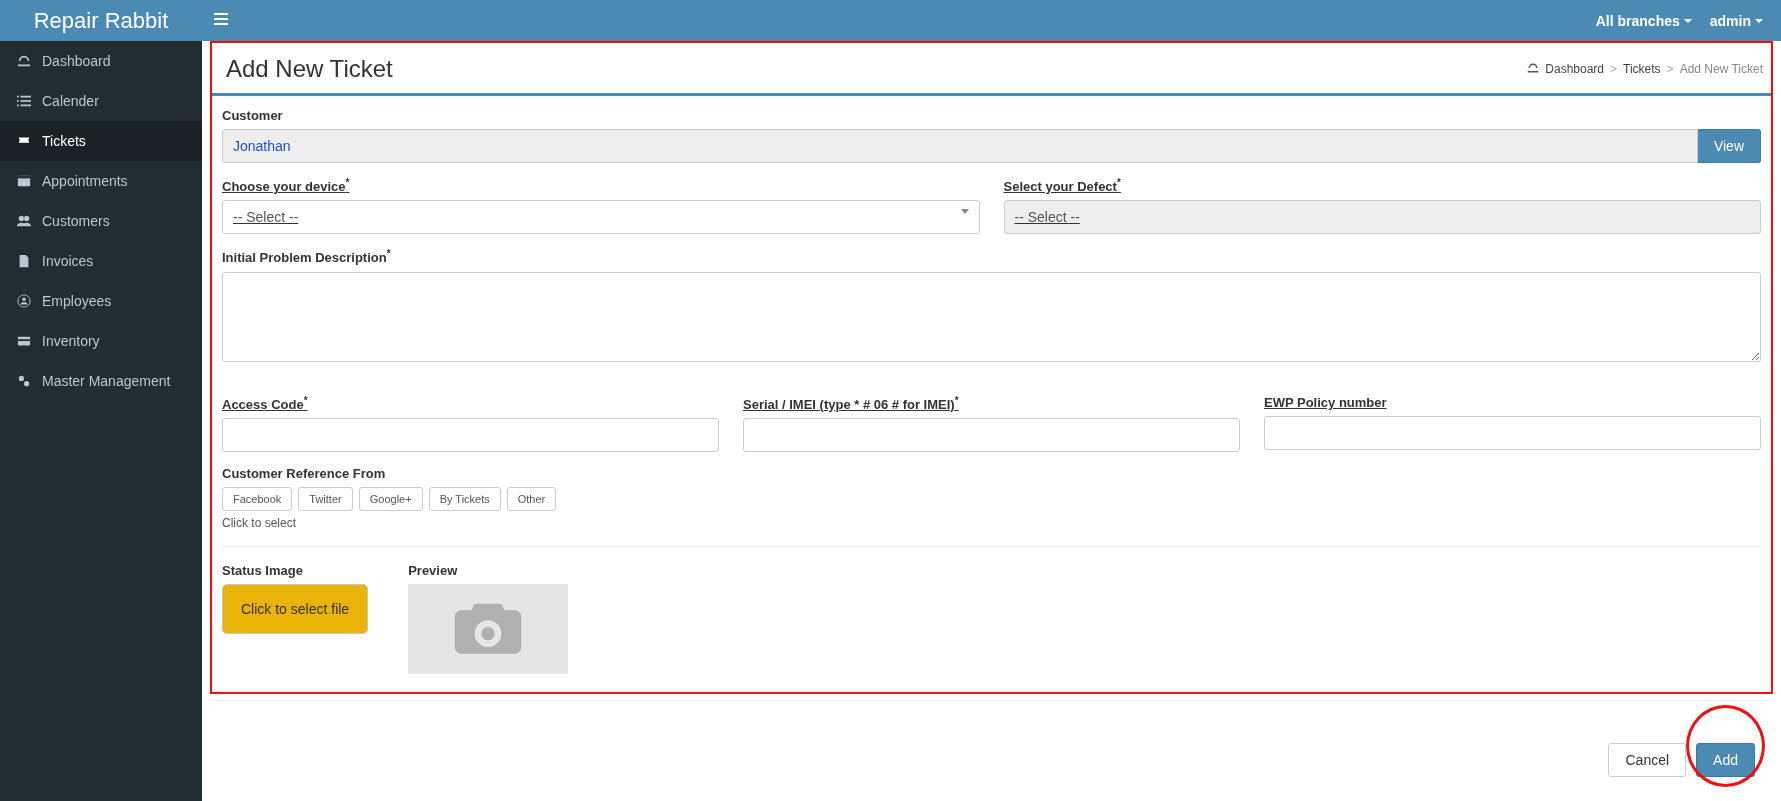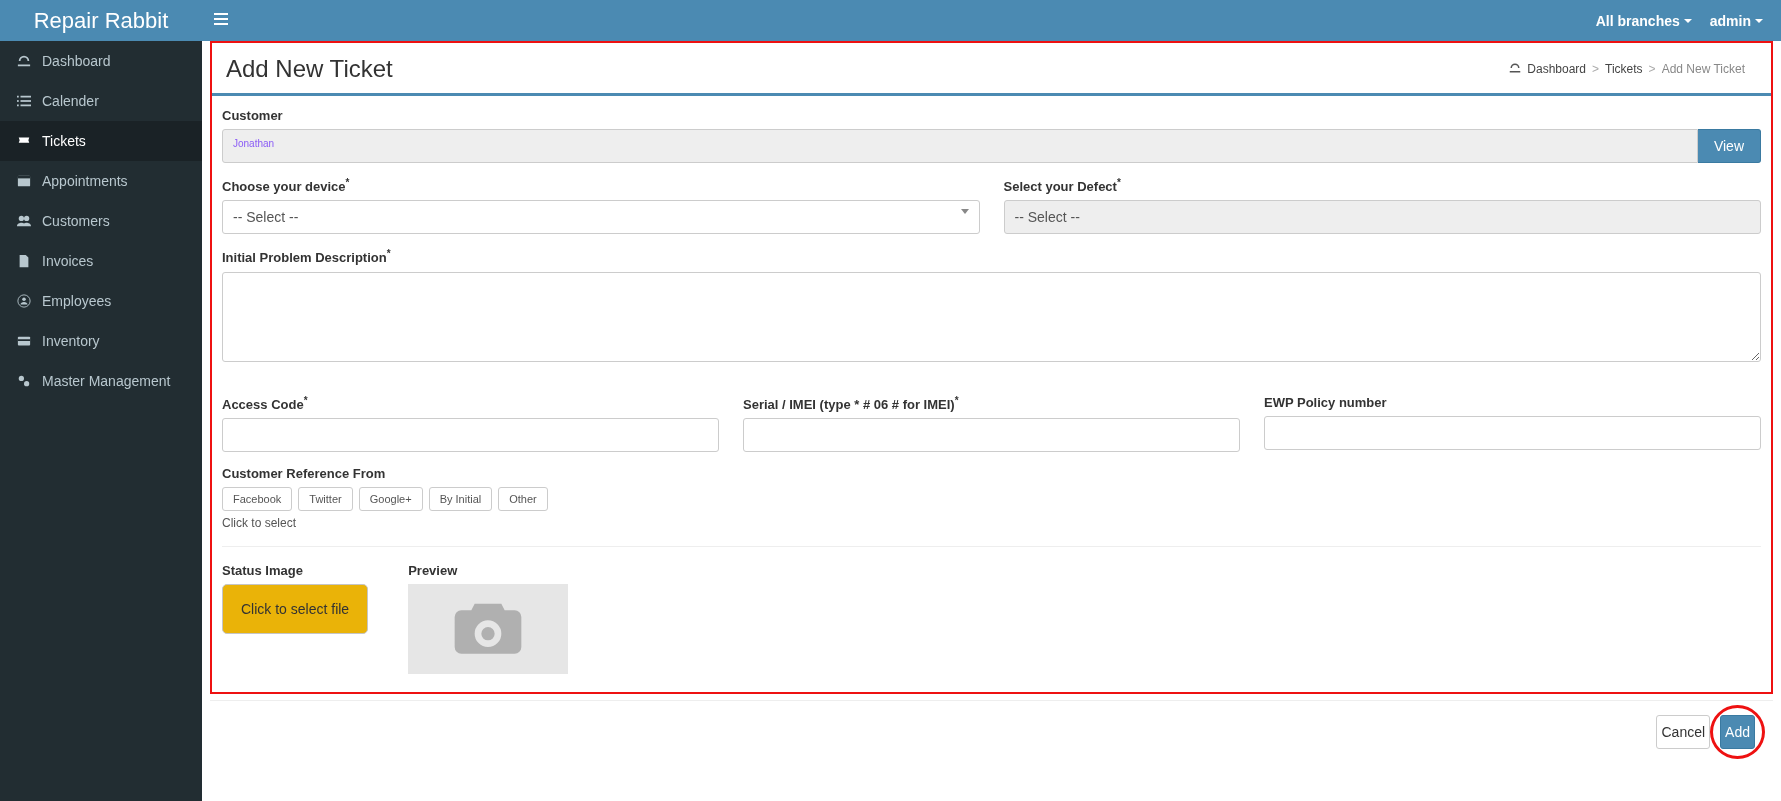--- a/index.html
+++ b/index.html
@@ -16,40 +16,40 @@
 
   
   .sidebar { position: fixed; top: 41px; left: 0; width: 202px; bottom: 0; background: #222d32; color: #b8c7ce; }
   .sidebar ul { list-style: none; }
   .sidebar li { display: flex; align-items: center; gap: 10px; padding: 12px 16px; font-size: 14px; cursor: pointer; }
   .sidebar li.active { background: #1a2226; color: #fff; }
   .sidebar .sicon { width: 16px; display:inline-flex; justify-content:center; }
 
   
   .main { margin-left: 202px; padding: 0; }
-  .page-header { display:flex; align-items:center; padding: 12px 26px 8px 14px; }
+  .page-header { display:flex; align-items:center; padding: 12px 8px 8px 14px; }
   .page-title { font-size: 24px; font-weight: 400; color: #333; }
   .breadcrumbs { margin-left:auto; font-size:12px; color:#777; display:flex; align-items:center; gap:6px; }
   .breadcrumbs a { color:#444; }
   .bc-sep { color:#aaa; }
 
   .highlight-frame { border: 2px solid #e11; margin: 0 8px 6px 8px; padding: 0; }
 
   .form-card { border-top: 3px solid #4b8ab2; background: #fff; padding: 12px 10px 18px 10px; margin-top: 2px; }
 
   label.fld { font-weight: 700; font-size: 13px; display:block; margin-bottom: 6px; color:#333; }
   label.fld .req { color:#333; font-size:10px; vertical-align: super; }
 
   .row { display:flex; gap:24px; margin-bottom: 14px; flex-wrap: wrap; }
-  .col { flex: 1 1 0; min-width: 0; }
+  .col { flex: 1 1 0; min-width: 0; text-decoration: underline; }
   .col.half { flex: 1 1 calc(50% - 12px); }
   .col.third { flex: 1 1 calc(33.333% - 16px); }
 
   .customer-line { display:flex; align-items:stretch; }
-  .customer-field { flex:1; background:#eee; border:1px solid #ccc; border-radius:3px 0 0 3px; padding:8px 10px; color:#8b5cf6; font-size:10px; }
+  .customer-field { flex:1; background:#eee; border:1px solid #ccc; border-radius:3px 0 0 3px; padding:8px 10px; color:#1d4ed8; font-size:14px; }
   .view-btn { background:#4b8ab2; color:#fff; border:1px solid #3a7aa1; border-left:none; padding:8px 16px; border-radius:0 3px 3px 0; cursor:pointer; font-size:14px; }
 
   .select-like { border:1px solid #ccc; border-radius:3px; padding:8px 10px; font-size:14px; color:#555; background:#fff; display:flex; align-items:flex-start; justify-content:space-between; cursor:pointer; }
   .select-like.disabled { background:#eee; }
   .sel-caret { display:inline-block; width:0; height:0; border-left:4px solid transparent; border-right:4px solid transparent; border-top:5px solid #888; }
 
   textarea.ta { width:100%; border:1px solid #ccc; border-radius:3px; height:90px; padding:8px; font-family:inherit; font-size:14px; resize:vertical; }
   input.txt { width:100%; border:1px solid #ccc; border-radius:3px; padding:8px 10px; font-size:14px; }
 
   .tag-row { display:flex; gap:6px; flex-wrap:wrap; }
@@ -57,21 +57,21 @@
   .hint { font-size:12px; color:#555; margin-top:5px; }
 
   hr.sep { border:none; border-top:1px solid #eee; margin: 16px 0; }
 
   .status-row { display:flex; gap:40px; align-items:flex-start; }
   .file-btn { background:#eab308; border:1px solid #c5c5c5; color:#333; padding:16px 18px; border-radius:5px; cursor:pointer; font-size:14px; }
   .preview-box { width:160px; height:90px; background:#e6e6e6; display:flex; align-items:center; justify-content:center; }
   .cam-icon svg { fill:#b0b0b0; }
 
   .footer-actions { display:flex; justify-content:flex-end; gap:10px; padding: 14px 18px; border-top:1px solid #eee; margin: 0 8px; }
-  .btn { padding:8px 4px; border-radius:3px; font-size:14px; cursor:pointer; border:1px solid #ccc; background:#fff; color:#333; }
+  .btn { padding:8px 16px; border-radius:3px; font-size:14px; cursor:pointer; border:1px solid #ccc; background:#fff; color:#333;margin-top:28px; }
   .btn.primary { background:#4b8ab2; color:#fff; border-color:#3a7aa1; }
   .add-wrap { position:relative; display:inline-block;border-radius:14px; }
   .add-circle { position:absolute; top:-10px; left:-10px; right:-10px; bottom:-10px; border:3px solid #e11; border-radius:50%; pointer-events:none; }
 </style>
 </head>
 <body>
 
 <div class="topbar">
   <div class="brand">Repair Rabbit</div>
   <span class="topbar-left-toggle">
@@ -247,21 +247,21 @@
           <input class="txt" type="text" value="" style="">
         </div>
       </div>
 
       
       <label class="fld">Customer Reference From</label>
       <div class="tag-row">
         <span class="tag">Facebook</span>
         <span class="tag">Twitter</span>
         <span class="tag">Google+</span>
-        <span class="tag">By Initial</span>
+        <span class="tag">By Tickets</span>
         <span class="tag">Other</span>
       </div>
       <div class="hint">Click to select</div>
 
       <hr class="sep">
 
       
       <div class="status-row">
         <div>
           <label class="fld">Status Image</label>

